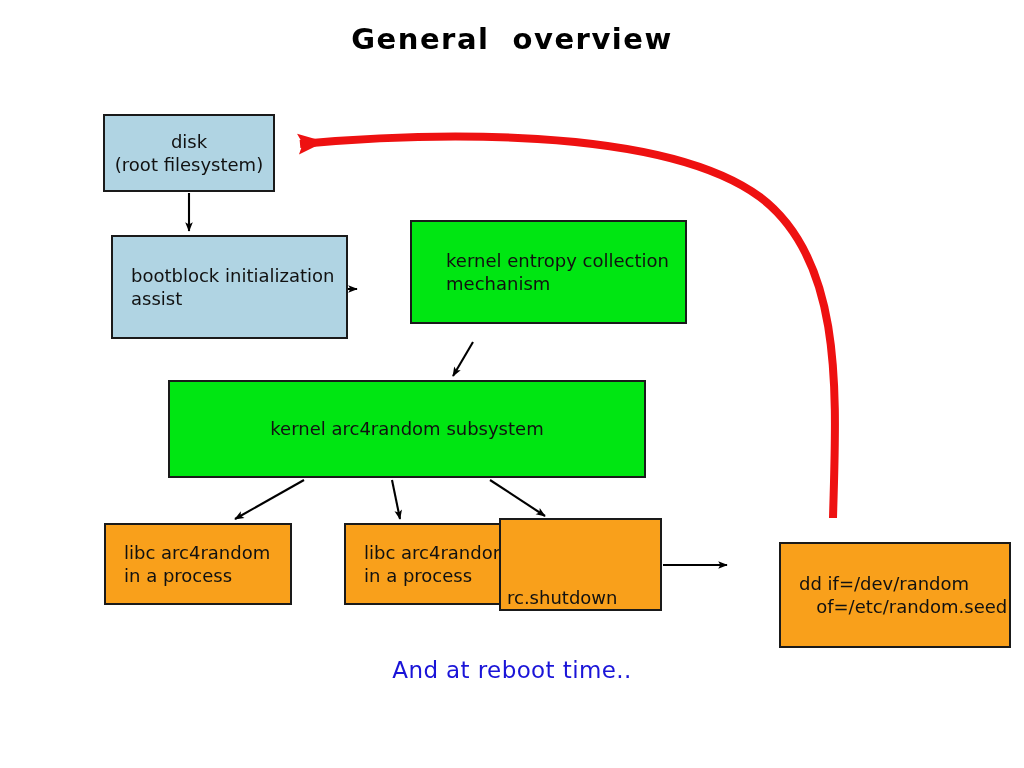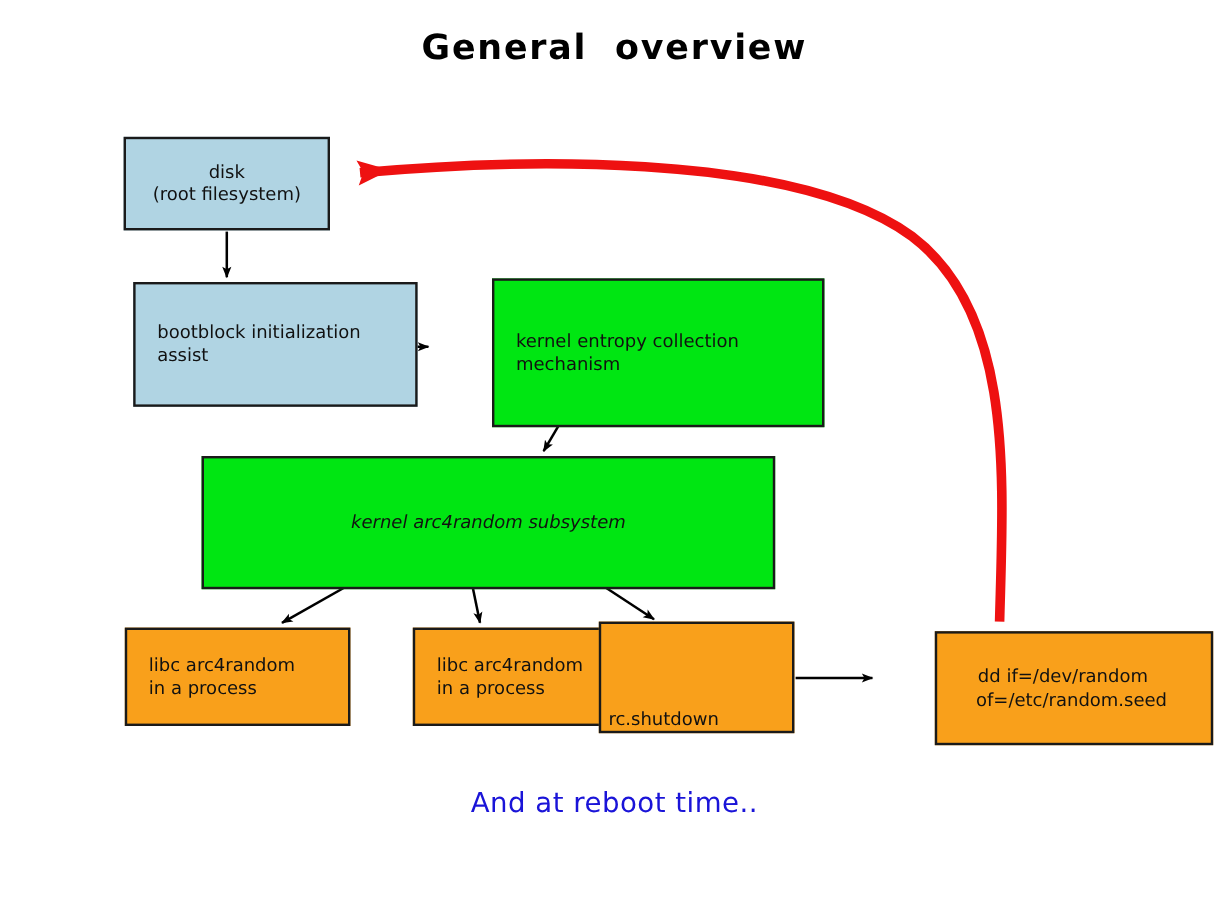--- a/index.html
+++ b/index.html
@@ -50,21 +50,21 @@
     text-align: center;
     font-family: "DejaVu Sans", sans-serif;
     font-size: 23px;
     color: #1a14d8;
     letter-spacing: 0.4px;
   }
   .node {
     position: absolute;
     box-sizing: border-box;
     border: 2px solid #1a1a1a;
-    font-size: 15px;
+    font-size: 18px;
     line-height: 1.28;
     color: #111111;
     white-space: pre;
     display: flex;
   }
   .node .lbl { display: block; }
   .node.center {
     align-items: center;
     justify-content: center;
     text-align: center;
@@ -83,26 +83,26 @@
     padding-top: 12px;
     text-align: left;
   }
   .blue   { background: #b0d4e3; }
   .green  { background: #00e612; }
   .orange { background: #f9a01b; }
 
   
   #n-disk       { left:103px; top:114px;  width:172px; height:78px;  }
   #n-bootblock  { left:63px;  top:235px;  width:237px; height:104px; }
-  #n-entropy    { left:362px; top:232px;  width:277px; height:124px; }
-  #n-subsystem  { left:168px; top:380px;  width:478px; height:111px;font-style:italic;  }
+  #n-entropy    { left:362px; top:220px;  width:277px; height:104px;justify-content:center; }
+  #n-subsystem  { left:168px; top:380px;  width:478px; height:98px;  }
   #n-libc1      { left:56px;  top:523px;  width:188px; height:82px;  }
   #n-libc2      { left:296px; top:523px;  width:182px; height:82px;  }
   #n-rcshutdown { left:499px; top:518px;  width:163px; height:93px;  }
-  #n-dd         { left:731px; top:526px;  width:232px; height:95px;text-align:center;  }
+  #n-dd         { left:731px; top:542px;  width:232px; height:106px;  }
 </style>
 </head>
 <body>
 
 <div id="canvas">
 
   <div class="title">General  overview</div>
 
   <svg id="edges" viewBox="0 0 1024 768">
     <defs>

